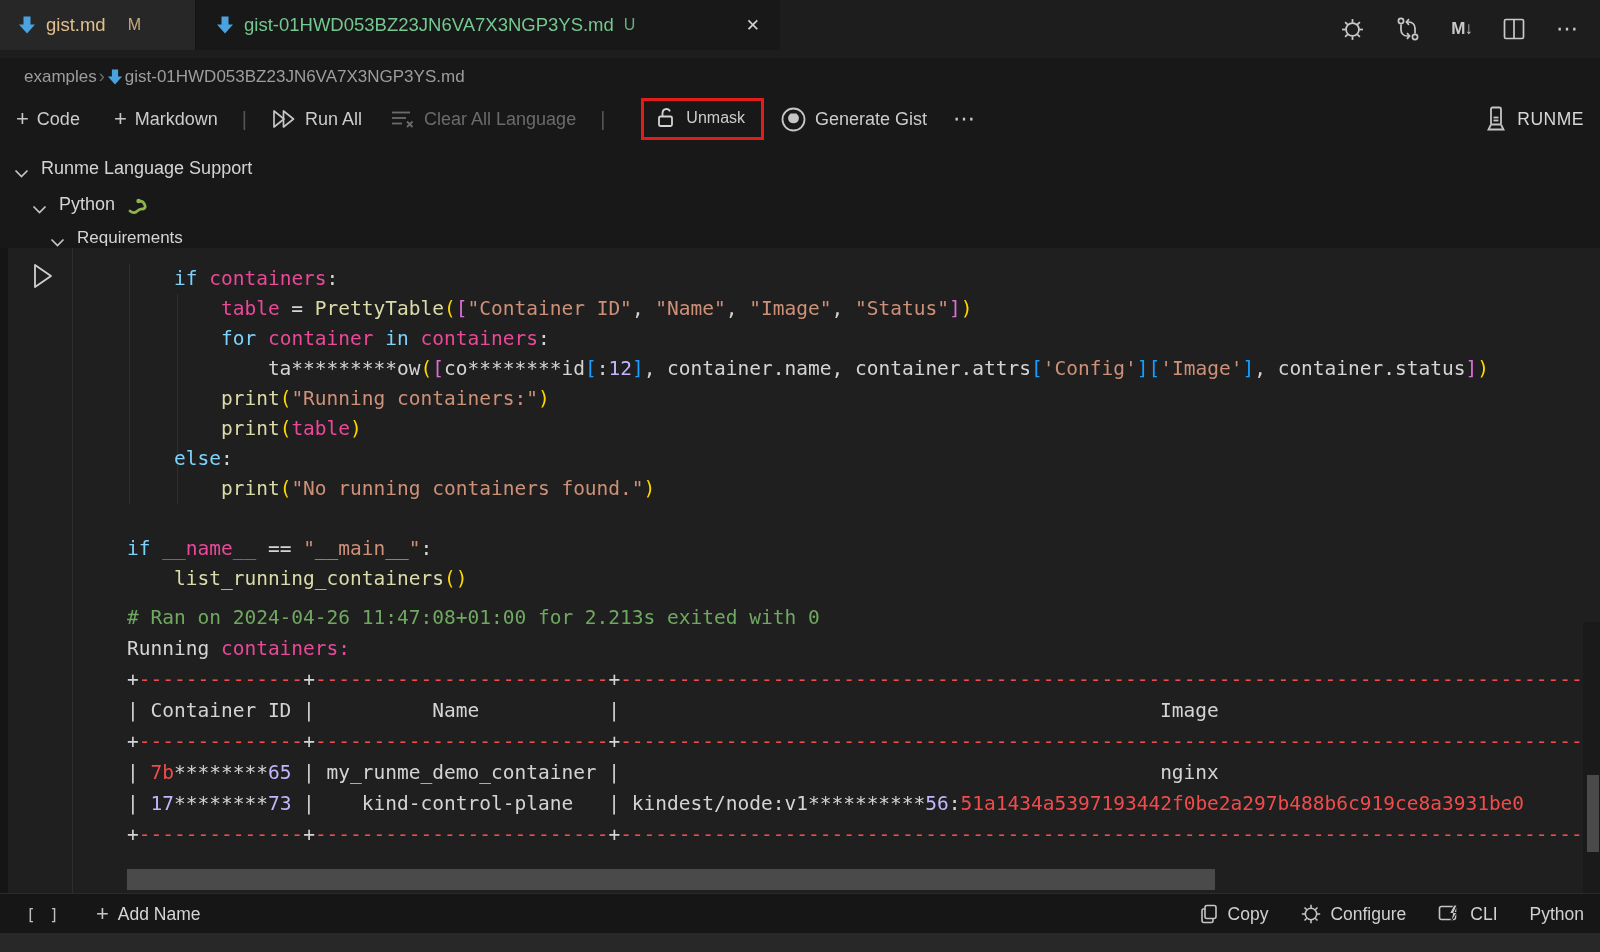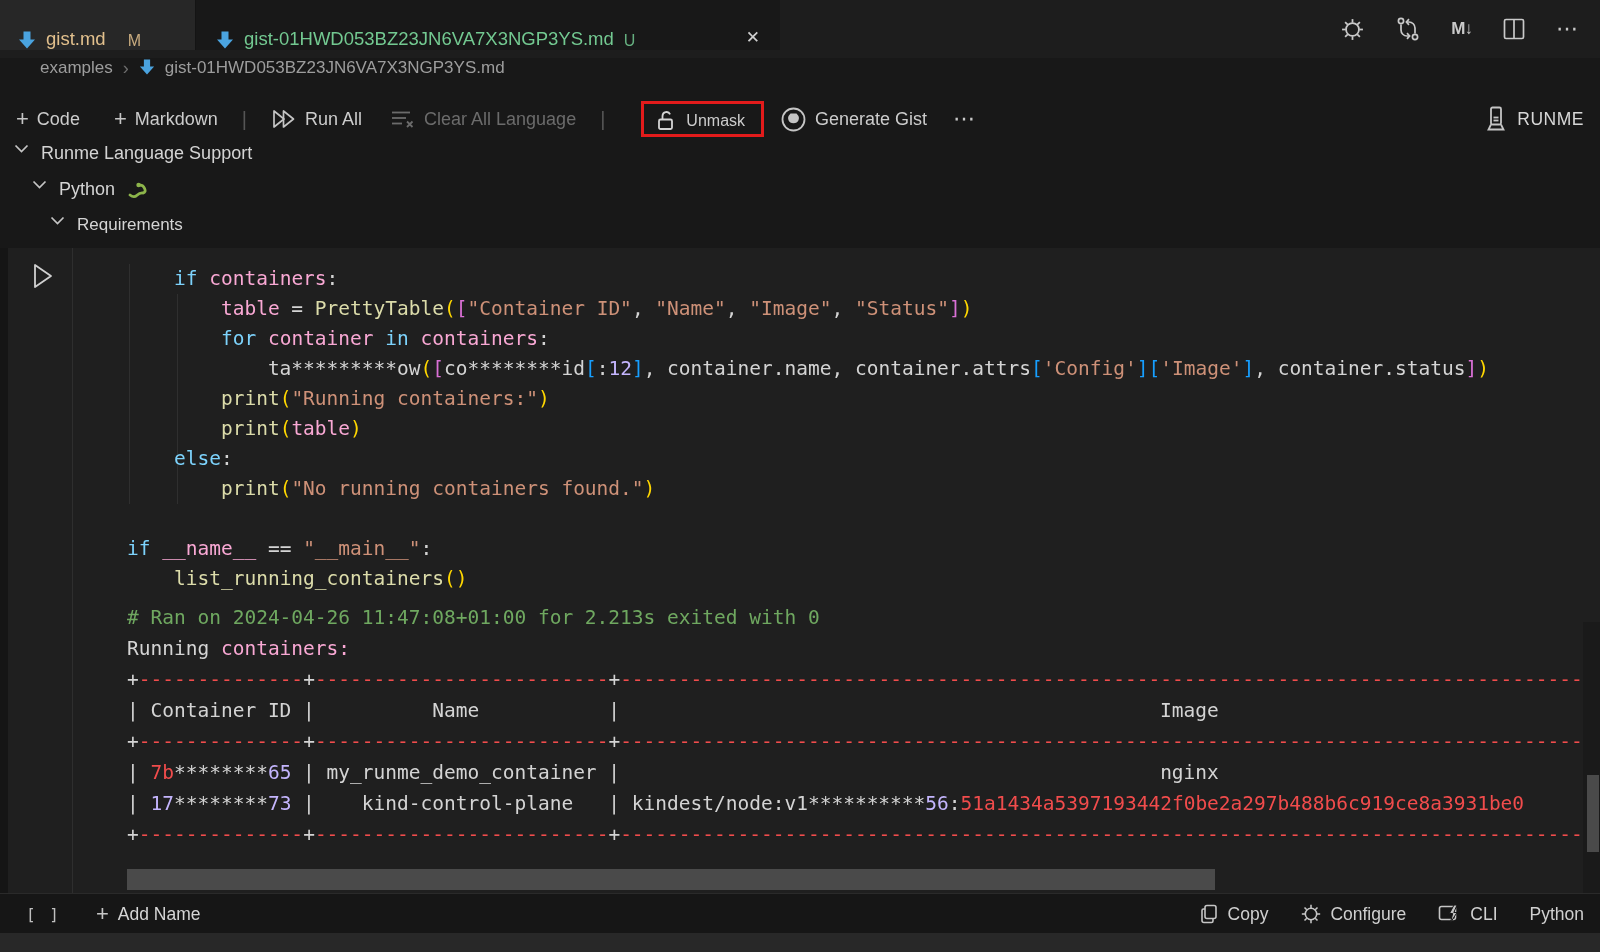--- a/index.html
+++ b/index.html
@@ -1,64 +1,64 @@
 <!DOCTYPE html>
 <html><head>
 <meta charset="utf-8">
 <style>
   *{margin:0;padding:0;box-sizing:border-box}
   html,body{width:1600px;height:952px;overflow:hidden}
   body{background:#1f1f1f;font-family:"Liberation Sans",sans-serif;color:#cccccc;position:relative}
 
   
   .tabbar{position:absolute;left:0;top:0;width:1600px;height:58px;background:#1d1d1d;display:flex}
-  .tab{display:flex;align-items:flex-end;height:50px;font-size:18.5px}
+  .tab{display:flex;align-items:center;height:50px;font-size:18.5px}
   .tab-inactive{width:196px;background:#272727;padding-left:18px;border-right:1px solid #141414}
   .tab-active{width:584px;background:#181818;padding:0 16px 0 20px}
   .tab-label{margin-left:10px;white-space:nowrap}
   .lbl-modified{color:#e2c08d}
   .lbl-untracked{color:#73c991}
   .tab-badge{margin-left:22px;font-size:16px;opacity:.85}
   .tab-close{margin-left:auto;font-size:17px;color:#cfcfcf;padding:2px 4px}
   .tab-actions{position:absolute;right:20px;top:0;height:58px;display:flex;align-items:center;gap:30px}
   .md-preview-glyph{font-weight:700;font-size:17px;color:#c9c9c9;letter-spacing:-1px}
   .dots{font-size:22px;color:#c9c9c9;letter-spacing:2px}
 
   
   .header{position:absolute;left:0;top:58px;width:1600px;height:190px;background:#181818}
-  .breadcrumb{position:absolute;left:40px;top:0;height:37px;display:flex;align-items:flex-start;font-size:17px;color:#9d9d9d;gap:10px}
+  .breadcrumb{position:absolute;left:24px;top:0;height:37px;display:flex;align-items:center;font-size:17px;color:#9d9d9d;gap:2px}
   .crumb-sep{color:#6e6e6e;font-size:18px}
   .toolbar{position:absolute;left:16px;top:37px;right:16px;height:48px;display:flex;align-items:center}
   .tbtn{display:flex;align-items:center;gap:8px;font-size:18px;color:#cccccc;white-space:nowrap}
   .tbtn .plus{font-size:22px;font-weight:400;line-height:1;color:#c5c5c5}
   .tsep{color:#555;font-size:20px;margin:0 24px}
   .disabled{color:#6b6b6b}
-  .unmask-box{display:flex;align-items:center;gap:10px;border:3px solid #e21b1b;padding:6px 16px 2px 12px;margin-left:12px}
+  .unmask-box{display:flex;align-items:center;gap:10px;border:3px solid #e21b1b;padding:6px 16px 8px 12px;margin-left:12px}
   .runme-brand{margin-left:auto;display:flex;align-items:center;gap:9px;font-size:17.5px;color:#d7d7d7;letter-spacing:.5px}
-  .outline-row{position:absolute;display:flex;align-items:flex-start;gap:12px;color:#d4d4d4}
+  .outline-row{position:absolute;display:flex;align-items:flex-end;gap:12px;color:#d4d4d4}
   .o1{left:14px;top:85px;height:36px;font-size:18px}
   .o2{left:32px;top:121px;height:36px;font-size:18px}
   .o3{left:50px;top:157px;height:33px;font-size:17px}
 
   
   .cell{position:absolute;left:0;top:248px;width:1600px;height:645px;background:#1f1f1f}
   .left-strip{position:absolute;left:0;top:0;width:8px;height:645px;background:#151515}
   .cell-border{position:absolute;left:72px;top:248px;width:1px;height:685px;background:#2e2e2e}
   .guide{position:absolute;width:1px;background:#2f2f2f}
   .g1{left:129px;top:16px;height:240px}
   .g2{left:177px;top:46px;height:210px}
   .play-btn{position:absolute;left:30px;top:14px;width:24px;height:28px}
 
   .codefont{font-family:"DejaVu Sans Mono",monospace;font-size:19.5px;white-space:pre}
   #code-block{position:absolute;left:127px;top:16px}
   #code-block .code-line{height:30px;line-height:30px}
   #output-block{position:absolute;left:127px;top:354px;width:1456px;height:250px;overflow:hidden}
   #output-block .code-line{height:31px;line-height:31px}
 
-  .tok-k{color:#7dd3fc}.tok-v{color:#f9a8d4}.tok-f{color:#DCDCAA}.tok-s{color:#CE9178}
+  .tok-k{color:#7dd3fc}.tok-v{color:#ec4899}.tok-f{color:#DCDCAA}.tok-s{color:#CE9178}
   .tok-n{color:#c4b5fd}.tok-w{color:#D4D4D4}.tok-g{color:#FFD700}.tok-m{color:#DA70D6}
   .tok-b{color:#179FFF}.tok-c{color:#6FA860}.tok-r{color:#F14C4C}
 
   .hscroll{position:absolute;left:127px;top:621px;width:1088px;height:21px;background:#4a4a4a}
   .vgutter{position:absolute;left:1583px;top:374px;width:17px;height:271px;background:#1a1a1a}
   .vscroll{position:absolute;left:1587px;top:527px;width:12px;height:77px;background:#4a4a4a}
 
   
   .cellbar{position:absolute;left:0;top:893px;width:1600px;height:40px;background:#161616;border-top:1px solid #2a2a2a}
   .cell-state{position:absolute;left:26px;top:0;height:40px;display:flex;align-items:center;font-family:"DejaVu Sans Mono",monospace;font-size:16px;color:#bfbfbf;letter-spacing:2px}

